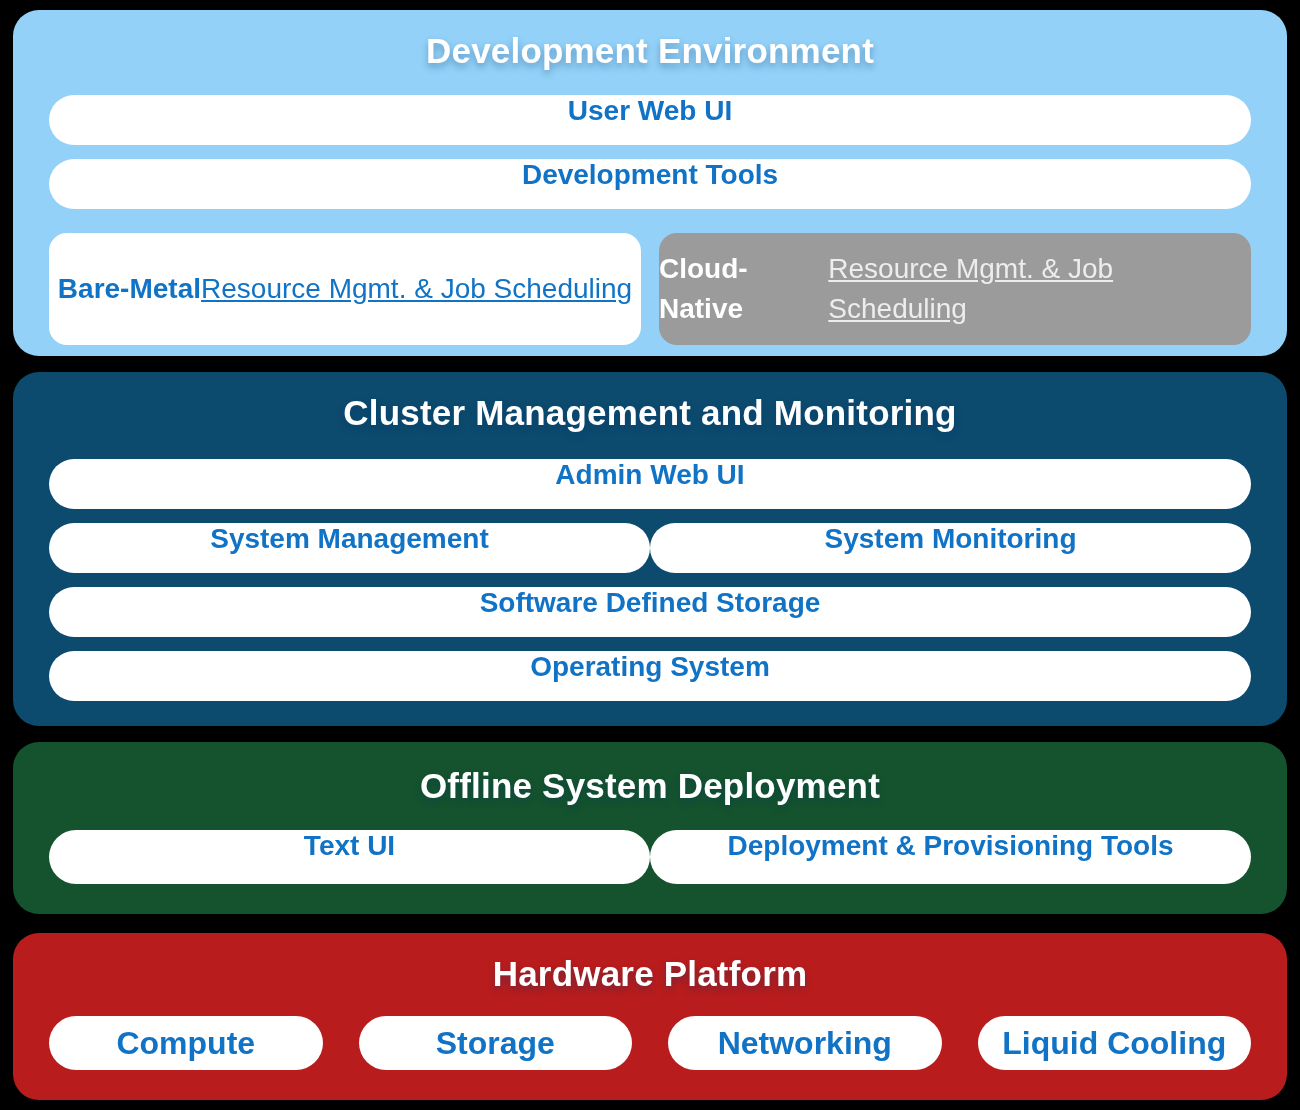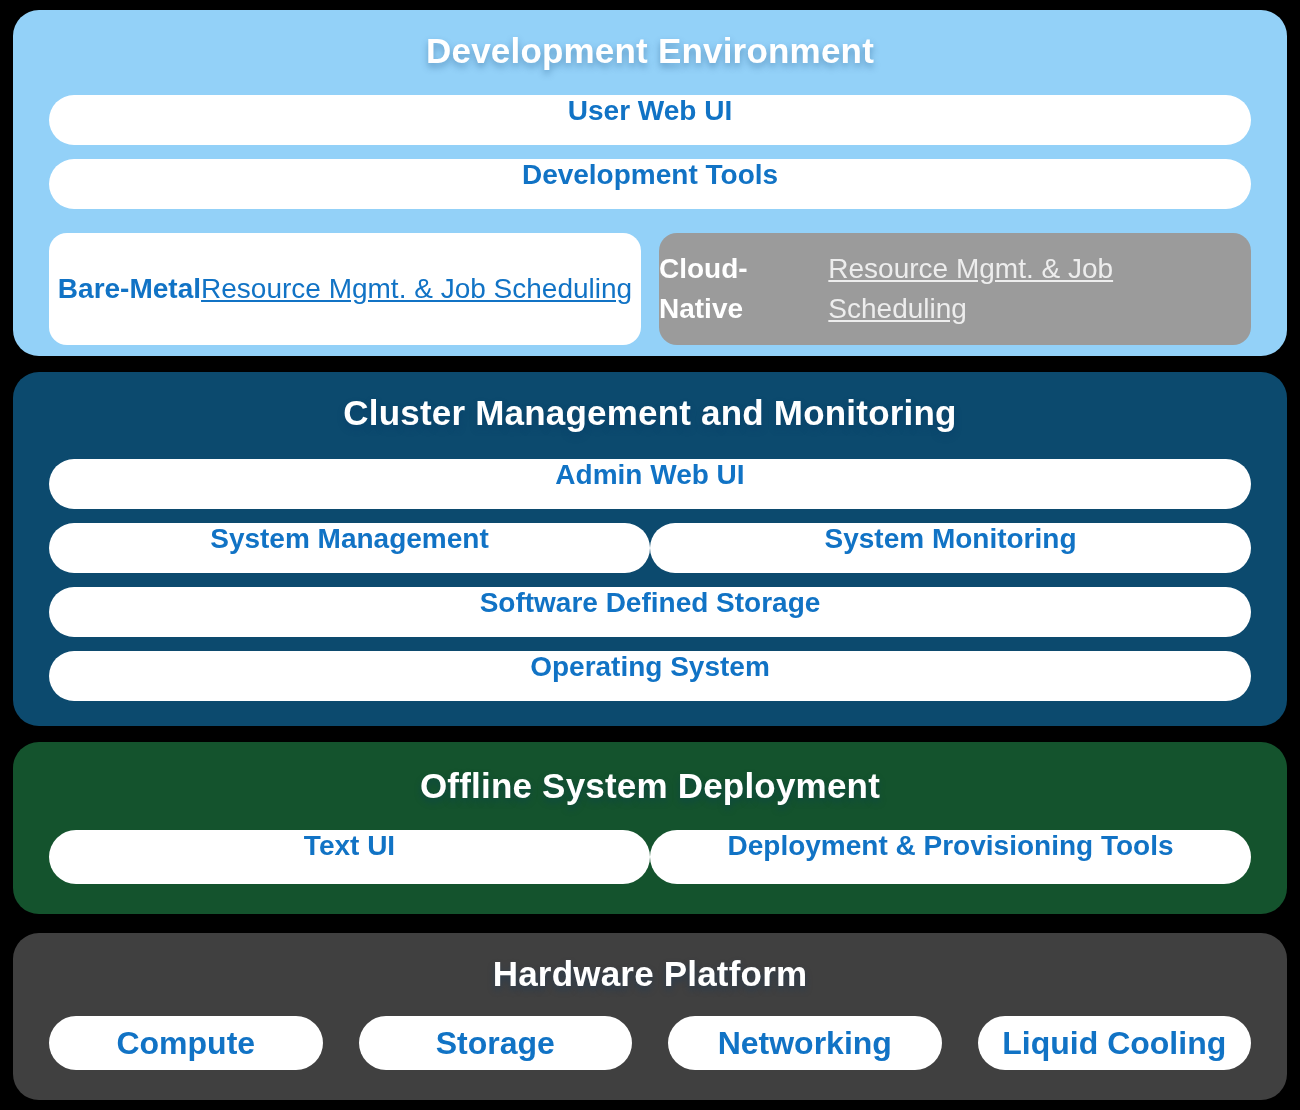--- a/index.html
+++ b/index.html
@@ -19,21 +19,21 @@
     position: absolute;
     left: 13px;
     width: 1274px;
     border-radius: 26px;
     box-sizing: border-box;
     padding: 0 36px;
   }
   #layer-dev      { top: 10px;  height: 346px; background: #93D1F8; }
   #layer-cluster  { top: 372px; height: 354px; background: #0c4a6e; }
   #layer-offline  { top: 742px; height: 172px; background: #14532d; }
-  #layer-hardware { top: 933px; height: 167px; background: #404040; }
+  #layer-hardware { top: 933px; height: 167px; background: #b91c1c; }
 
   .layer-title {
     margin: 0;
     padding-top: 21px;
     text-align: center;
     font-size: 35px;
     font-weight: bold;
     color: #FFFFFF;
     text-shadow: 0 4px 7px rgba(0, 55, 105, 0.35);
     letter-spacing: 0.2px;

